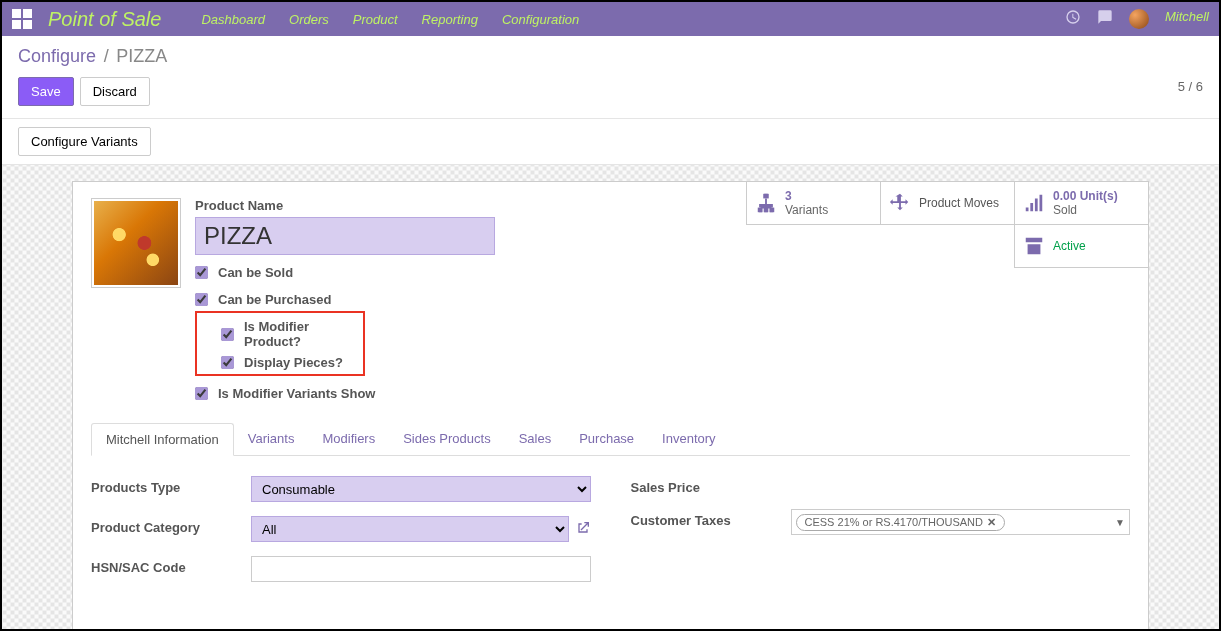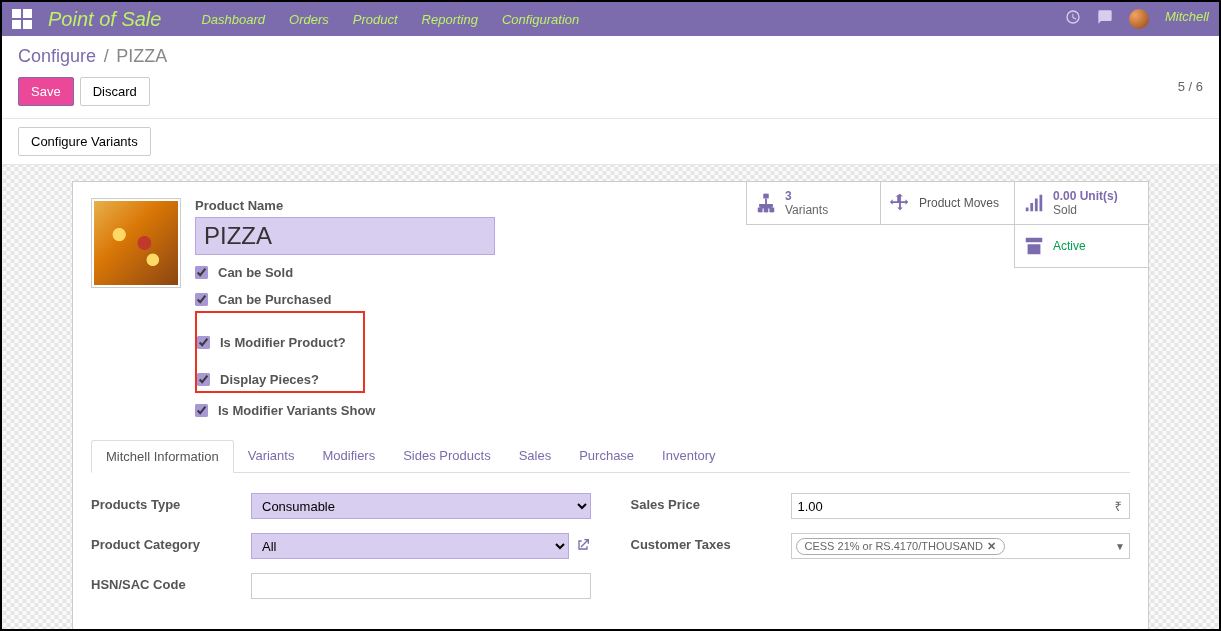--- a/index.html
+++ b/index.html
@@ -12,21 +12,21 @@
 .nav-menu span { cursor: pointer; }
 .topbar-right { margin-left: auto; display: flex; align-items: flex-start; gap: 16px; }
 .topbar-right svg { width: 16px; height: 16px; fill: #d6cfec; }
 .avatar { width: 20px; height: 20px; border-radius: 50%; background: radial-gradient(circle at 30% 30%, #f4a460, #8b4513); }
 .breadcrumb-bar { padding: 10px 16px 4px; }
 .breadcrumb { font-size: 18px; color: #7c6bad; }
 .breadcrumb-sep { color: #888; margin: 0 4px; }
 .breadcrumb-current { color: #888; }
 .action-bar { padding: 6px 16px 12px; display: flex; align-items: center; border-bottom: 1px solid #e5e5e5; position: relative; }
 .btn { padding: 6px 12px; border: 1px solid #ccc; background: #fff; font-size: 13px; cursor: pointer; border-radius: 2px; }
-.btn-primary { background: #ec4899; color: #fff; border-color: #7c6bad; margin-right: 6px; }
+.btn-primary { background: #8b5cf6; color: #fff; border-color: #7c6bad; margin-right: 6px; }
 .pager { position: absolute; right: 16px; top: 8px; font-size: 13px; color: #666; }
 .sub-action-bar { padding: 8px 16px; border-bottom: 1px solid #e5e5e5; }
 .form-sheet-bg { background: repeating-conic-gradient(#e5e5e5 0% 25%, #fafafa 0% 50%) 50% / 8px 8px; padding: 16px 0 0; min-height: 480px; }
 .form-sheet { background: #fff; margin: 0 70px; border: 1px solid #ccc; padding: 16px 18px; min-height: 450px; position: relative; }
 .stat-buttons { position: absolute; right: 0; top: 0; display: flex; flex-wrap: wrap; width: 405px; justify-content: flex-end; }
 .stat-btn { border: 1px solid #ccc; height: 44px; width: 135px; display: flex; align-items: center; padding: 0 8px; gap: 8px; font-size: 12px; cursor: pointer; margin: -1px -1px 0 0; }
 .stat-btn svg { width: 22px; height: 22px; fill: #7c6bad; flex-shrink: 0; }
 .stat-btn .stat-text { display: flex; flex-direction: column; line-height: 1.2; }
 .stat-btn .stat-val { color: #7c6bad; font-weight: bold; }
 .stat-btn .stat-label { color: #666; }
@@ -34,21 +34,21 @@
 .stat-btn.active-btn .stat-label { color: #00a04a; }
 .product-header { display: flex; gap: 14px; }
 .product-image { width: 90px; height: 90px; border: 1px solid #ccc; padding: 2px; background: #fff; }
 .pizza-img { width: 100%; height: 100%; background: radial-gradient(circle at 30% 40%, #ffd966 8%, transparent 9%), radial-gradient(circle at 60% 50%, #c0392b 10%, transparent 11%), radial-gradient(circle at 70% 70%, #ffd966 7%, transparent 8%), linear-gradient(135deg, #e8b04b 0%, #d97706 40%, #8b4513 100%); }
 .product-fields { flex: 1; }
 .field-label { font-weight: bold; font-size: 13px; color: #555; }
 .product-name-input { margin-top: 4px; width: 300px; height: 38px; background: #d8cef0; border: 1px solid #b8a8e0; font-size: 24px; padding: 2px 8px; color: #333; }
 .checkbox-row { display: flex; align-items: center; gap: 10px; margin-top: 8px; padding: 2px 0; }
 .checkbox-row input { accent-color: #a998d6; width: 13px; height: 13px; }
 .red-box { border: 2px solid #ea3323; padding: 2px 0; margin: 2px 0; width: 170px; }
-.red-box .checkbox-row { margin-top: 18px; }
+.red-box .checkbox-row { margin-top: 2px; padding-left: 24px; }
 .tabs { display: flex; border-bottom: 1px solid #ddd; margin-top: 20px; }
 .tab { padding: 8px 14px; color: #7c6bad; cursor: pointer; font-size: 13px; }
 .tab.active { color: #555; border: 1px solid #ddd; border-bottom: 1px solid #fff; margin-bottom: -1px; background: #fff; border-radius: 3px 3px 0 0; }
 .tab-content { padding: 20px 0 0; display: flex; gap: 40px; }
 .col { flex: 1; }
 .form-row { display: flex; margin-bottom: 14px; align-items: flex-start; }
 .form-row .lbl { width: 160px; font-weight: bold; font-size: 13px; color: #555; padding-top: 4px; }
 .form-row .fld { flex: 1; display: flex; align-items: center; gap: 6px; }
 .select-purple { background: #d8cef0; border: 1px solid #b8a8e0; padding: 4px 6px; font-size: 13px; width: 100%; height: 26px; }
 .text-input { border: 1px solid #ccc; padding: 4px 6px; font-size: 13px; width: 100%; height: 26px; }
@@ -217,24 +217,20 @@
         <div class="form-row">
           <div class="lbl">HSN/SAC Code</div>
           <div class="fld">
               <input class="text-input" value="" style="">
             </div>
         </div>
       </div>
       <div class="col">
         <div class="form-row">
           <div class="lbl">Sales Price</div>
-          <div class="fld" style="position:relative">
-            <input class="text-input price-input" value="1.00" style="">
-            <span style="position:absolute;right:8px;top:4px;color:#666">₹</span>
-          </div>
         </div>
         <div class="form-row">
           <div class="lbl">Customer Taxes</div>
           <div class="fld">
             <div class="tax-field" style="width:100%">
               <span class="tax-tag">
                 <span>CESS 21% or RS.4170/THOUSAND</span>
                 <span class="x">✕</span>
               </span>
               <span class="dropdown-caret">▼</span>

